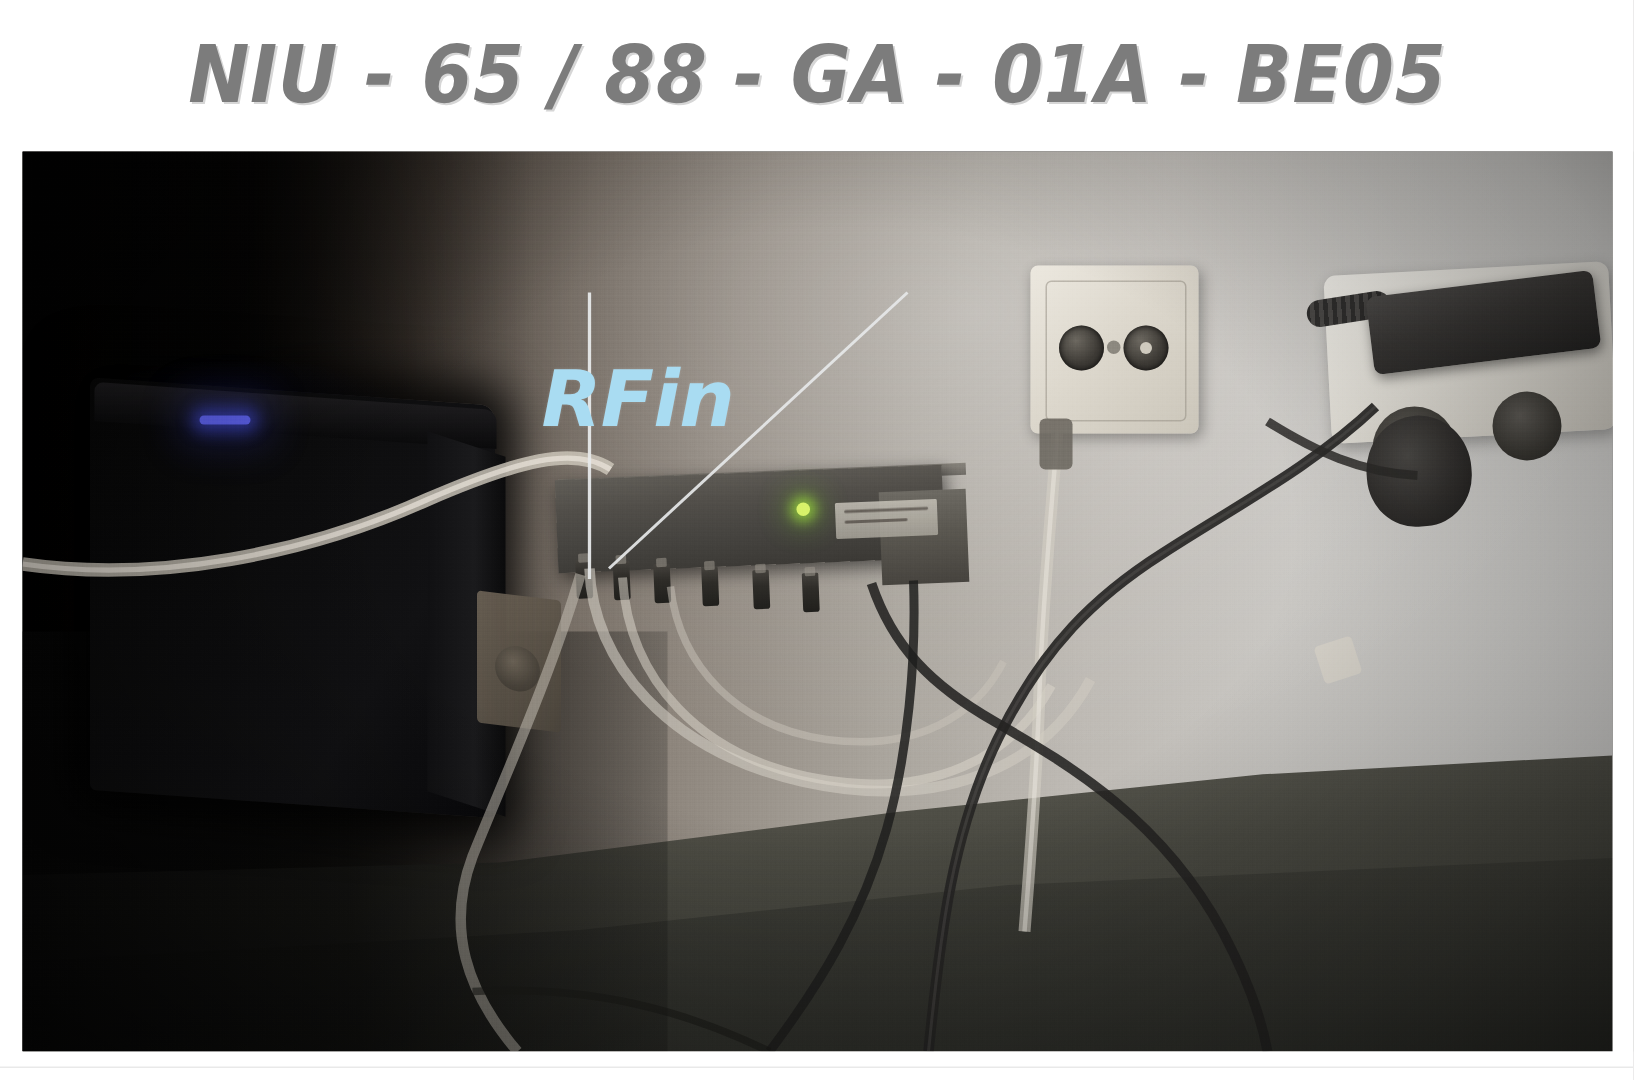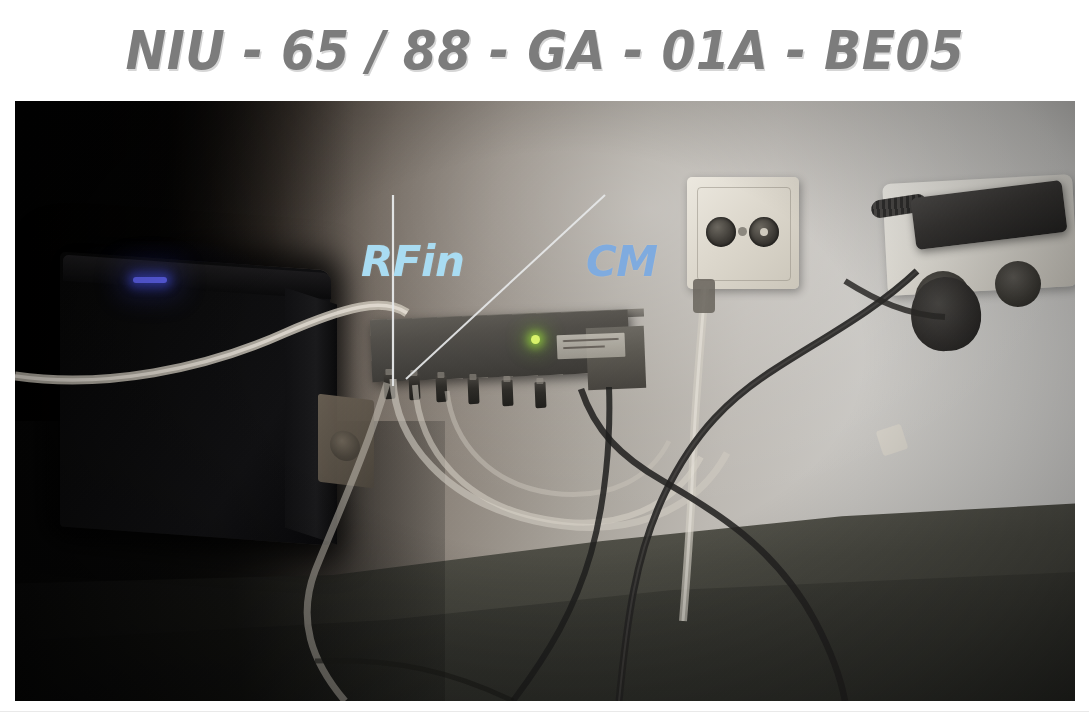--- a/index.html
+++ b/index.html
@@ -346,21 +346,21 @@
     inset: 0;
     background: radial-gradient(ellipse 740px 500px at 52% 42%, rgba(0,0,0,0) 40%, rgba(0,0,0,0.30) 78%, rgba(0,0,0,0.55) 100%);
   }
 
   
   .annot {
     position: absolute;
     font-family: "DejaVu Sans", sans-serif;
     font-style: italic;
     font-weight: bold;
-    font-size: 42px;
+    font-size: 52px;
     letter-spacing: -0.5px;
     white-space: nowrap;
     text-shadow: 0 0 2px rgba(255,255,255,0.18);
   }
   .annot-rfin { left: 346px; top: 136px; color: #a9dcf2; }
   .annot-cm   { left: 571px; top: 136px; color: #7fabdf; }
 
   
   .bottom-strip {
     position: absolute;
@@ -464,19 +464,18 @@
 
     <svg class="cables" viewBox="0 0 1060 600">
       <line x1="378" y1="94" x2="378" y2="285" stroke="#e7e9ea" stroke-width="2.2" opacity="0.95"></line>
       <line x1="590" y1="94" x2="391" y2="278" stroke="#e7e9ea" stroke-width="2.0" opacity="0.92"></line>
     </svg>
 
     <div class="grain"></div>
     <div class="vignette"></div>
 
     <div class="annot annot-rfin">RFin</div>
-    <div class="annot annot-cm">CM</div>
 
   </div>
 </div>
 
 <div class="bottom-strip"></div>
 <div class="bottom-rule"></div>
 
 </body></html>

